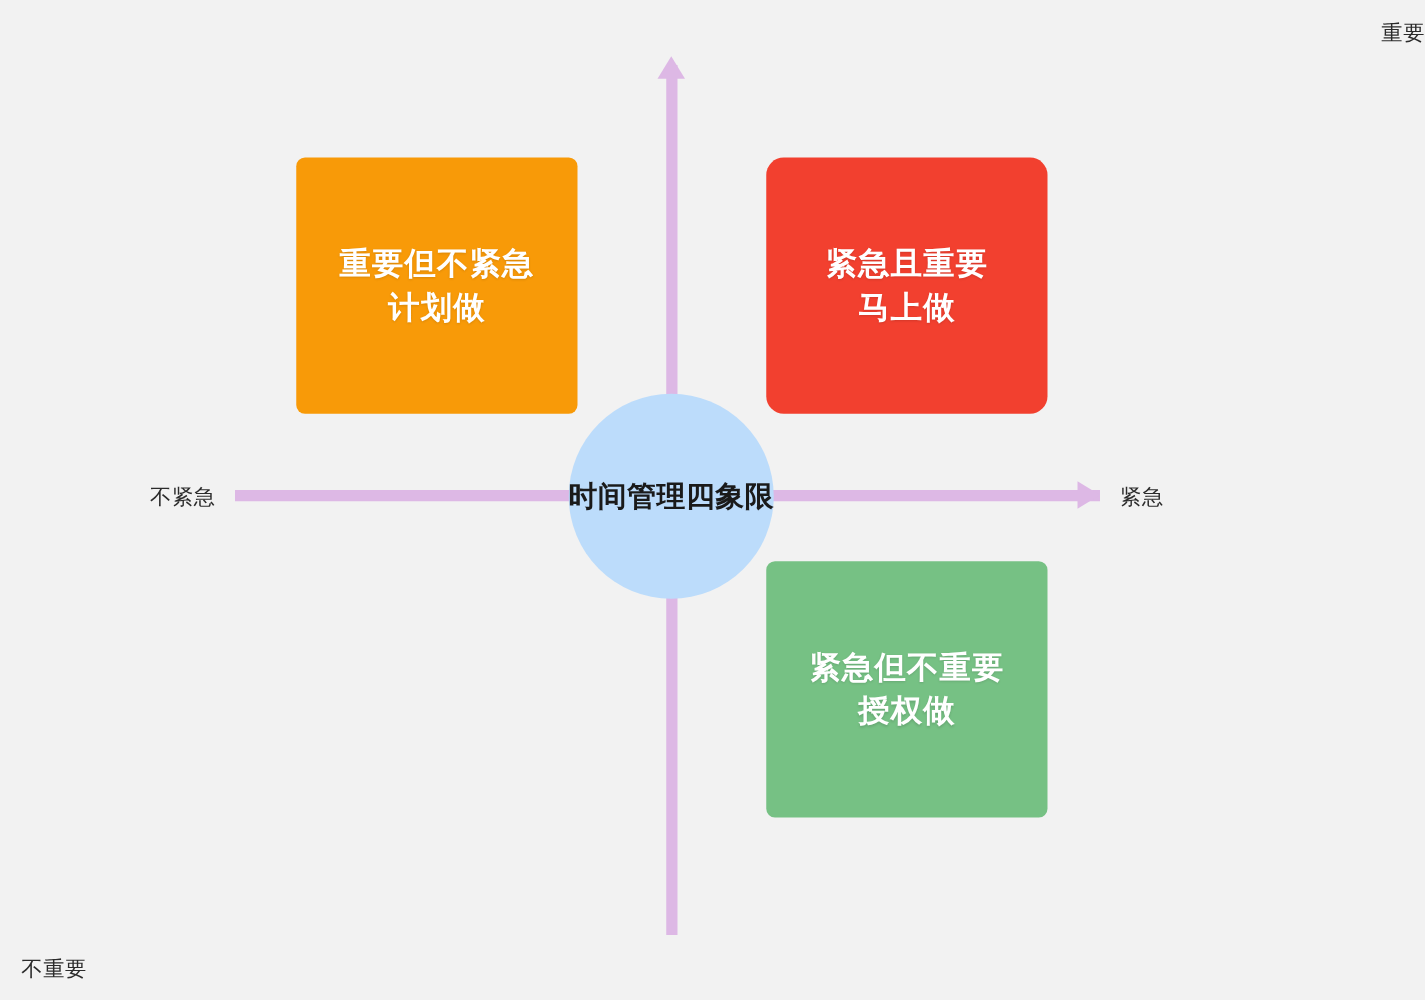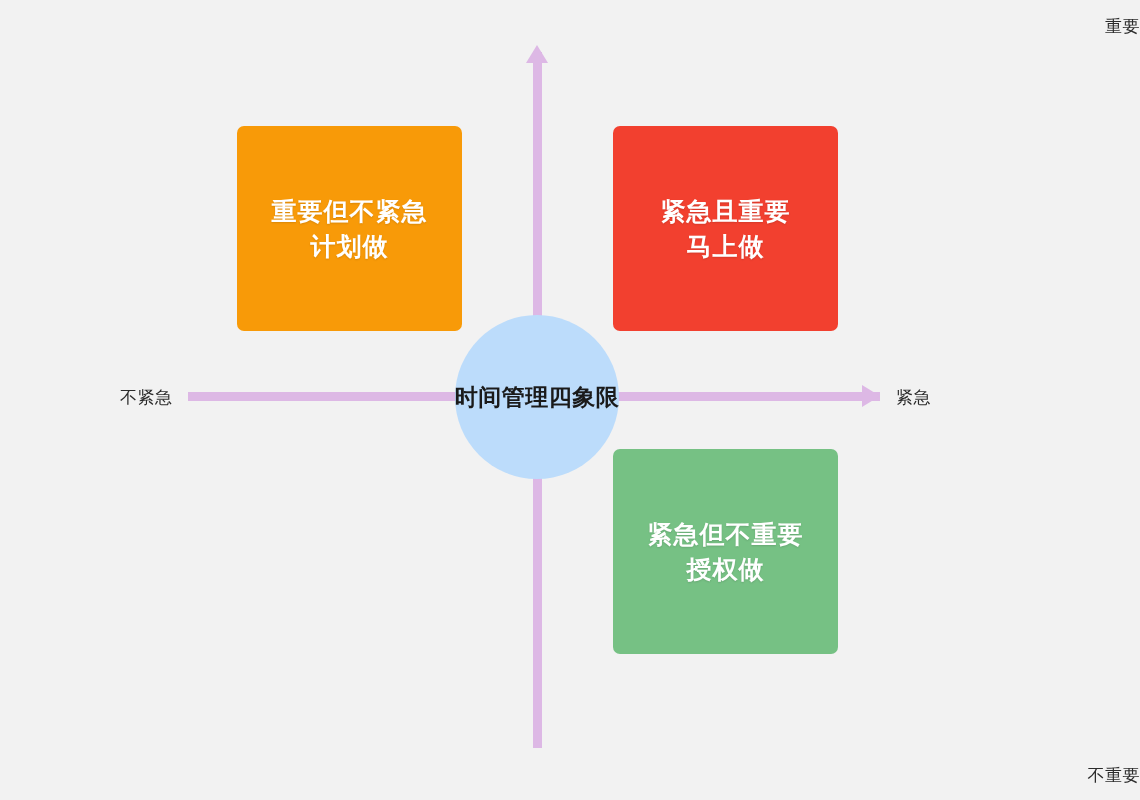--- a/index.html
+++ b/index.html
@@ -68,21 +68,21 @@
   #axis-label-top {
     left: 0;
     right: 0;
     top: 15px;
     text-align: right;
   }
   #axis-label-bottom {
     left: 17px;
     right: 0;
     top: 764px;
-    text-align: right;
+    text-align: left;
   }
   #axis-label-left {
     left: 120px;
     top: 386px;
   }
   #axis-label-right {
     left: 896px;
     top: 386px;
   }
 
@@ -107,20 +107,21 @@
     letter-spacing: 1px;
     text-shadow: 0 1px 2px rgba(0,0,0,0.13);
   }
   #quadrant-important-not-urgent {
     left: 237px;
     top: 126px;
   }
   #quadrant-urgent-important {
     left: 613px;
     top: 126px;
+    border-radius: 14px;
   }
   #quadrant-not-important-not-urgent {
     left: 237px;
     top: 449px;
   }
   #quadrant-urgent-not-important {
     left: 613px;
     top: 449px;
   }
 

